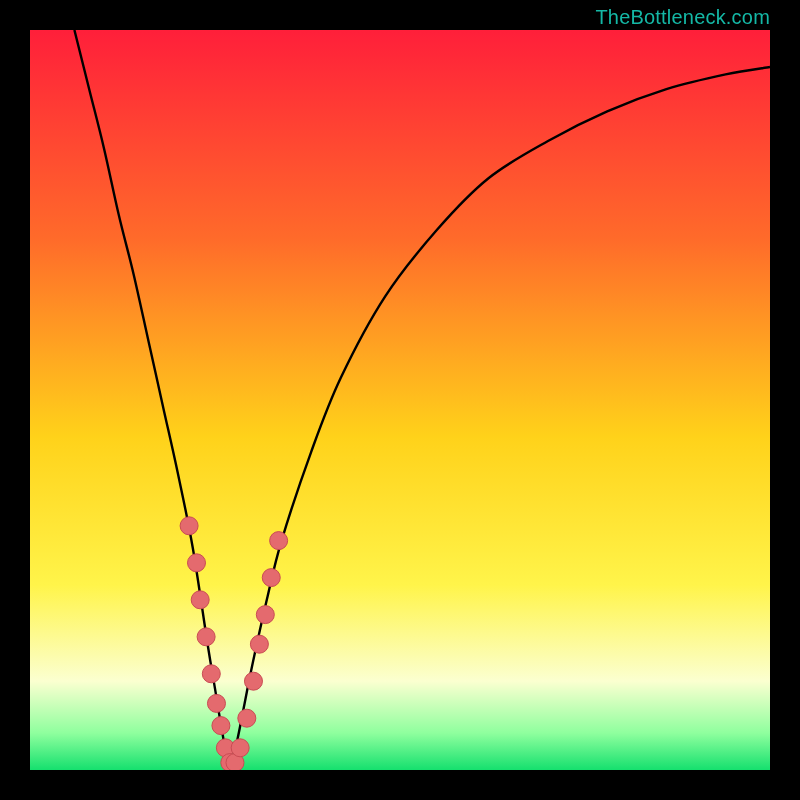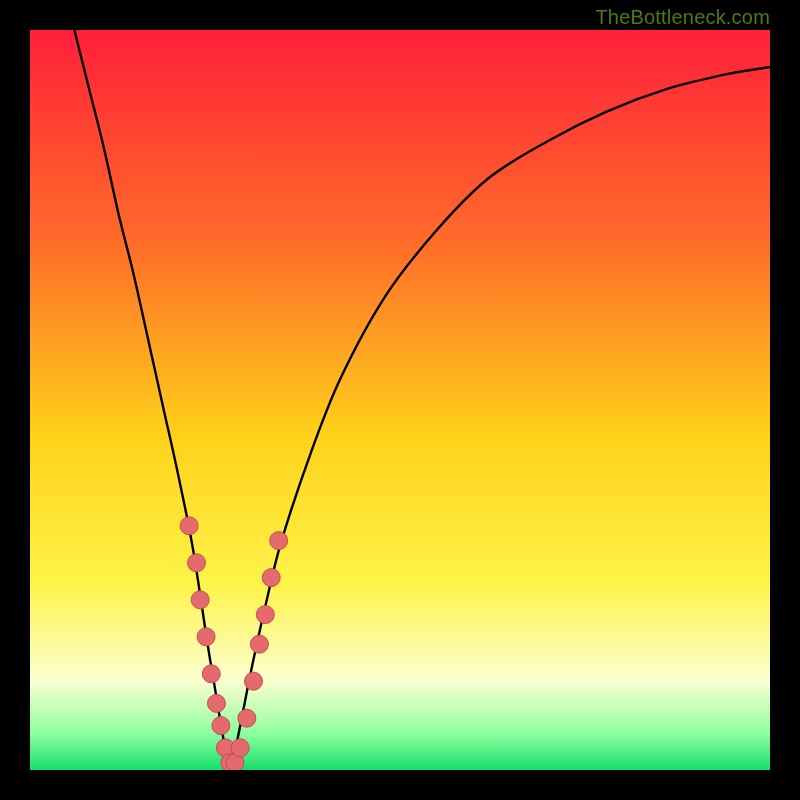--- a/index.html
+++ b/index.html
@@ -31,21 +31,21 @@
     position: absolute;
     top: 0;
     left: 0;
     width: 100%;
     height: 100%;
   }
   .watermark {
     position: absolute;
     top: 6px;
     right: 30px;
-    color: #4d7c0f;
+    color: #14b8a6;
     font-size: 20px;
     font-weight: 500;
     letter-spacing: 0.2px;
   }
   svg.curves {
     position: absolute;
     top: 0;
     left: 0;
     width: 740px;
     height: 740px;

